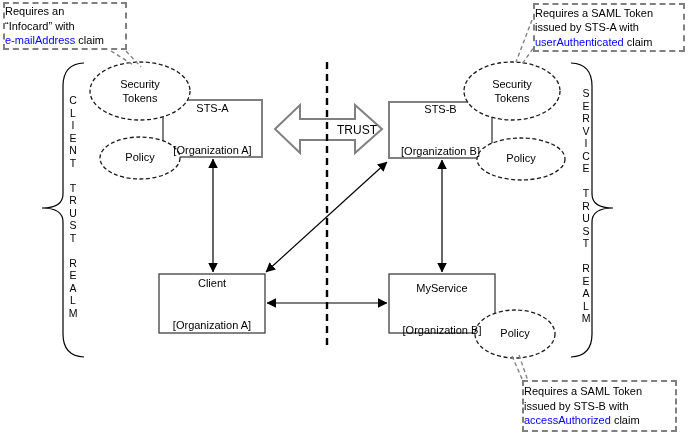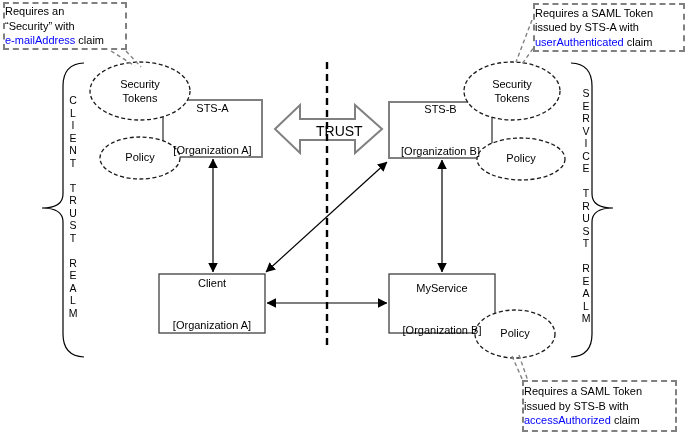--- a/index.html
+++ b/index.html
@@ -8,21 +8,21 @@
   svg.layer{position:absolute;left:0;top:0;}
   .callout{position:absolute;box-sizing:border-box;border:2px dashed #808080;background:#fff;
            display:flex;flex-direction:column;justify-content:center;text-align:left;
            font-size:11px;line-height:14.5px;z-index:3;}
   .node-label{position:absolute;display:flex;flex-direction:column;justify-content:center;
               text-align:center;font-size:11px;line-height:14px;z-index:3;pointer-events:none;gap:28px;}
   .ellipse-label{position:absolute;text-align:center;font-size:11px;line-height:13.5px;
                  white-space:pre;z-index:3;pointer-events:none;}
   .realm-col{position:absolute;width:14px;text-align:center;font-size:10.5px;line-height:12.5px;
              white-space:pre;z-index:3;}
-  .trust-label{position:absolute;text-align:left;font-size:14px;z-index:3;pointer-events:none;padding-left:38px;}
+  .trust-label{position:absolute;text-align:right;font-size:12px;z-index:3;pointer-events:none;}
   .claim{color:#0000ff;}
 </style>
 </head>
 <body>
 
 <div class="canvas">
 
   <svg class="layer" width="688" height="439" viewBox="0 0 688 439">
     <defs>
       <marker id="mE" viewBox="0 0 10 10" refX="9.5" refY="5" markerWidth="8" markerHeight="8" orient="auto">
@@ -61,21 +61,21 @@
       <line x1="126" y1="51" x2="141" y2="67"></line>
       <line x1="532" y1="20" x2="516" y2="62"></line>
       <line x1="537" y1="43" x2="522" y2="64"></line>
       <line x1="512" y1="356" x2="523" y2="381"></line>
       <line x1="519" y1="355" x2="528" y2="381"></line>
     </g>
   </svg>
 
   <div class="callout" style="left:3px;top:2px;width:124px;height:48px;">
     <div>Requires an</div>
-    <div>“Security” with</div>
+    <div>“Infocard” with</div>
     <div><span class="claim">e-mailAddress</span><span> claim</span></div>
   </div>
 
   <div class="callout" style="left:533px;top:3px;width:152px;height:49px;">
     <div>Requires a SAML Token</div>
     <div>issued by STS-A with</div>
     <div><span class="claim">userAuthenticated</span><span> claim</span></div>
   </div>
 
   <div class="callout" style="left:522px;top:380px;width:155px;height:52px;">

